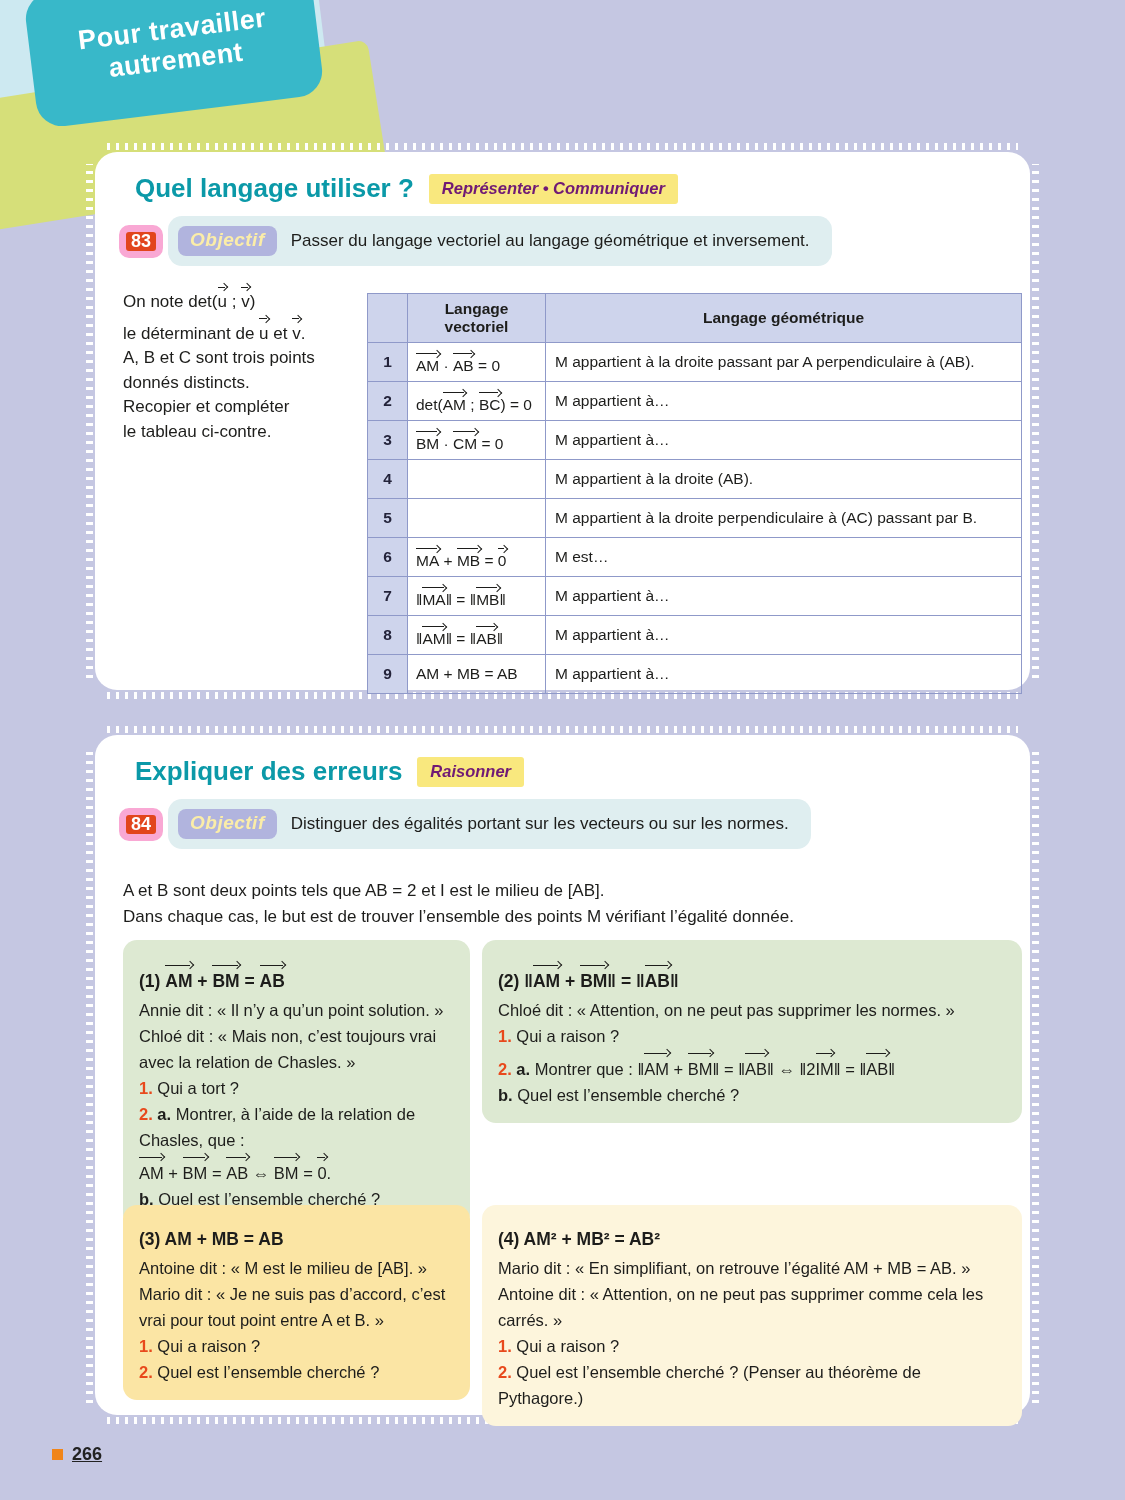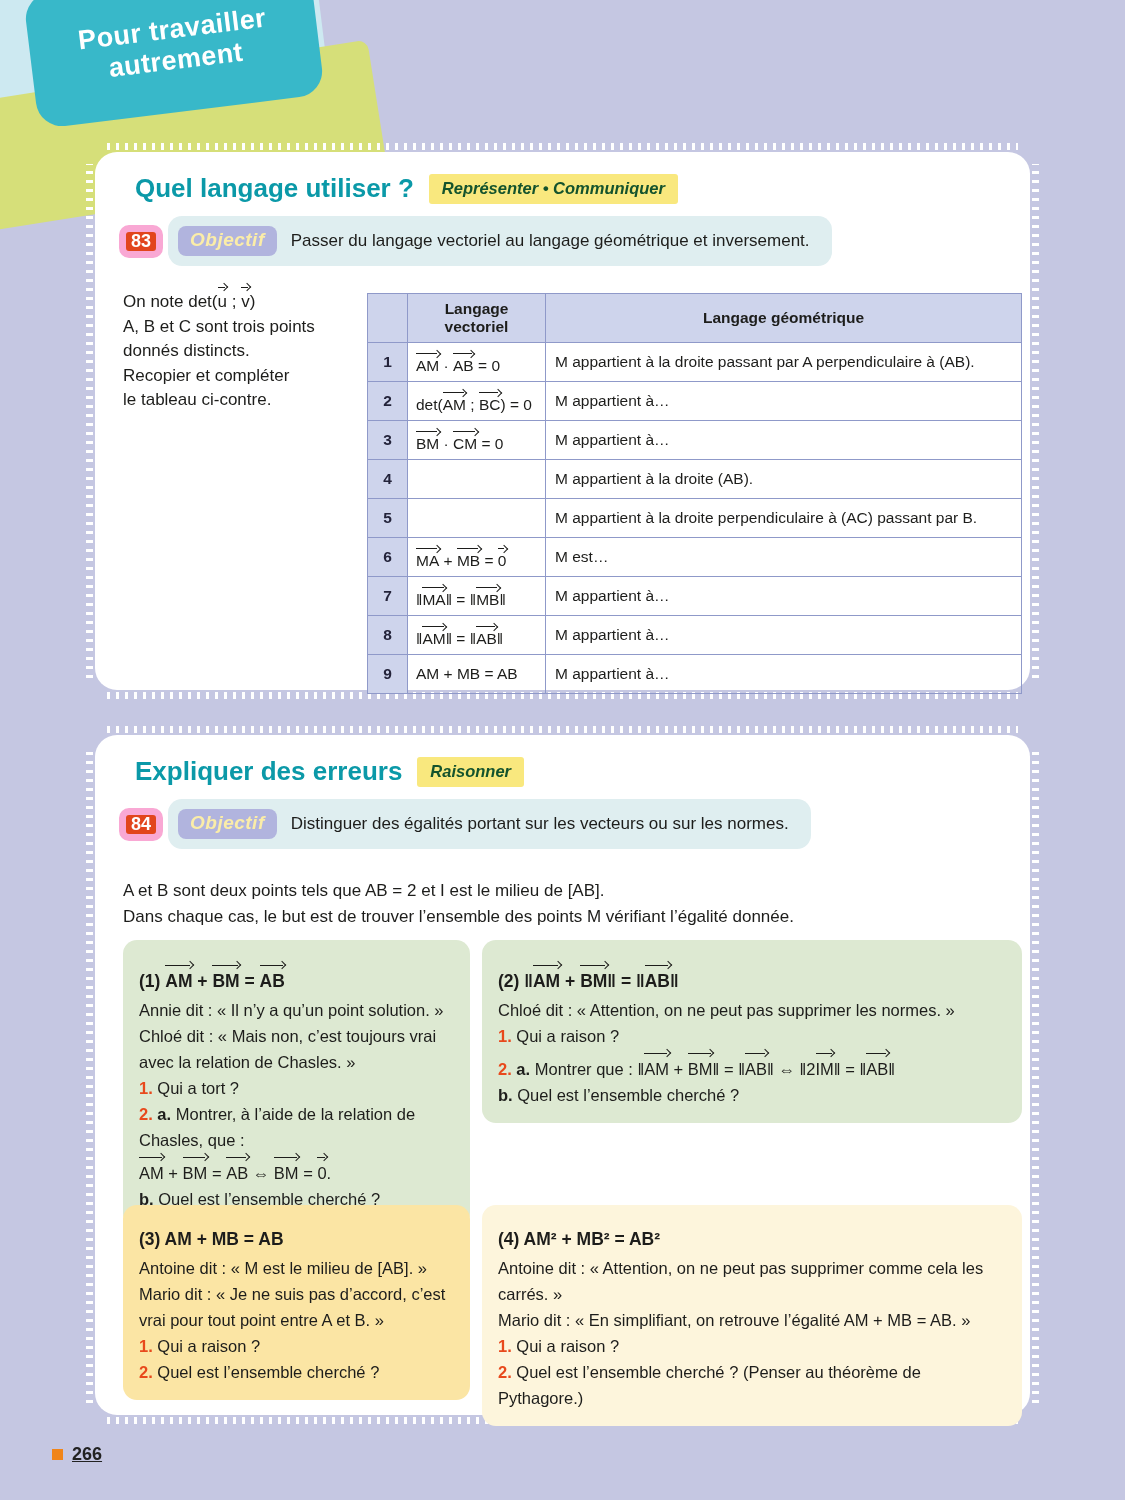--- a/index.html
+++ b/index.html
@@ -27,21 +27,21 @@
     background:repeating-linear-gradient(90deg,#fff 0 3px,transparent 3px 9px); }
   .ticks.b { left:12px; right:12px; bottom:-9px; height:7px;
     background:repeating-linear-gradient(90deg,#fff 0 3px,transparent 3px 9px); }
   .ticks.l { top:12px; bottom:12px; left:-9px; width:7px;
     background:repeating-linear-gradient(0deg,#fff 0 3px,transparent 3px 9px); }
   .ticks.r { top:12px; bottom:12px; right:-9px; width:7px;
     background:repeating-linear-gradient(0deg,#fff 0 3px,transparent 3px 9px); }
   
   .sec-head { position:absolute; left:40px; top:21px; display:flex; align-items:center; gap:15px; }
   .sec-title { color:#0b99a8; font-size:26px; font-weight:bold; }
-  .sec-tag { background:#f9e87e; color:#14532d; font-style:italic; font-weight:bold;
+  .sec-tag { background:#f9e87e; color:#701a75; font-style:italic; font-weight:bold;
     font-size:16.5px; padding:5px 13px 6px; border-radius:3px;text-align:right; }
   .obj-row { position:absolute; left:24px; top:64px; display:flex; align-items:center; }
   .ex-badge { background:#e2451c; color:#fff; font-weight:bold; font-size:18px;
     min-width:44px; height:33px; border-radius:10px; border:7px solid #f9a8d4;
     display:flex; align-items:center; justify-content:center; margin-right:5px; }
   .obj-bar { background:#dfeef0; border-radius:14px; height:50px;
     display:flex; align-items:center; gap:14px; padding:0 22px 0 10px;justify-content:flex-end; }
   .obj-pill { background:#b1b4de; color:#fbeda8; font-weight:bold; font-style:italic;
     font-size:19px; padding:3px 12px 5px; border-radius:8px; letter-spacing:0.5px; }
   .obj-text { font-size:17px; }
@@ -103,20 +103,21 @@
   <div class="obj-row">
     <span class="ex-badge">83</span>
     <span class="obj-bar">
       <span class="obj-pill">Objectif</span>
       <span class="obj-text">Passer du langage vectoriel au langage géométrique et inversement.</span>
     </span>
   </div>
 
   <div class="ex83-intro">
       <div class="intro-line">On note det(<span class="vec">u</span> ; <span class="vec">v</span>)</div>
+      <div class="intro-line">le déterminant de <span class="vec">u</span> et <span class="vec">v</span>.</div>
       <div class="intro-line">A, B et C sont trois points</div>
       <div class="intro-line">donnés distincts.</div>
       <div class="intro-line">Recopier et compléter</div>
       <div class="intro-line">le tableau ci-contre.</div>
     </div>
 
   <div class="table-wrap">
     <table class="lang">
         <thead>
           <tr>
@@ -225,22 +226,22 @@
     <div>
         <p class="qline">Antoine dit : « M est le milieu de [AB]. »</p>
         <p class="qline">Mario dit : « Je ne suis pas d’accord, c’est vrai pour tout point entre A et B. »</p>
         <p class="qline"><span class="qnum">1. </span>Qui a raison ?</p>
         <p class="qline"><span class="qnum">2. </span>Quel est l’ensemble cherché ?</p>
       </div>
   </div>
   <div class="qbox cream" id="box4">
     <p class="qhead">(4) AM² + MB² = AB²</p>
     <div>
+        <p class="qline">Mario dit : « En simplifiant, on retrouve l’égalité AM + MB = AB. »</p>
         <p class="qline">Antoine dit : « Attention, on ne peut pas supprimer comme cela les carrés. »</p>
-        <p class="qline">Mario dit : « En simplifiant, on retrouve l’égalité AM + MB = AB. »</p>
         <p class="qline"><span class="qnum">1. </span>Qui a raison ?</p>
         <p class="qline"><span class="qnum">2. </span>Quel est l’ensemble cherché ? (Penser au théorème de Pythagore.)</p>
       </div>
   </div>
 </section>
 
 <div class="footer">
   <span class="page-square"></span>
   <span>266</span>
 </div>

